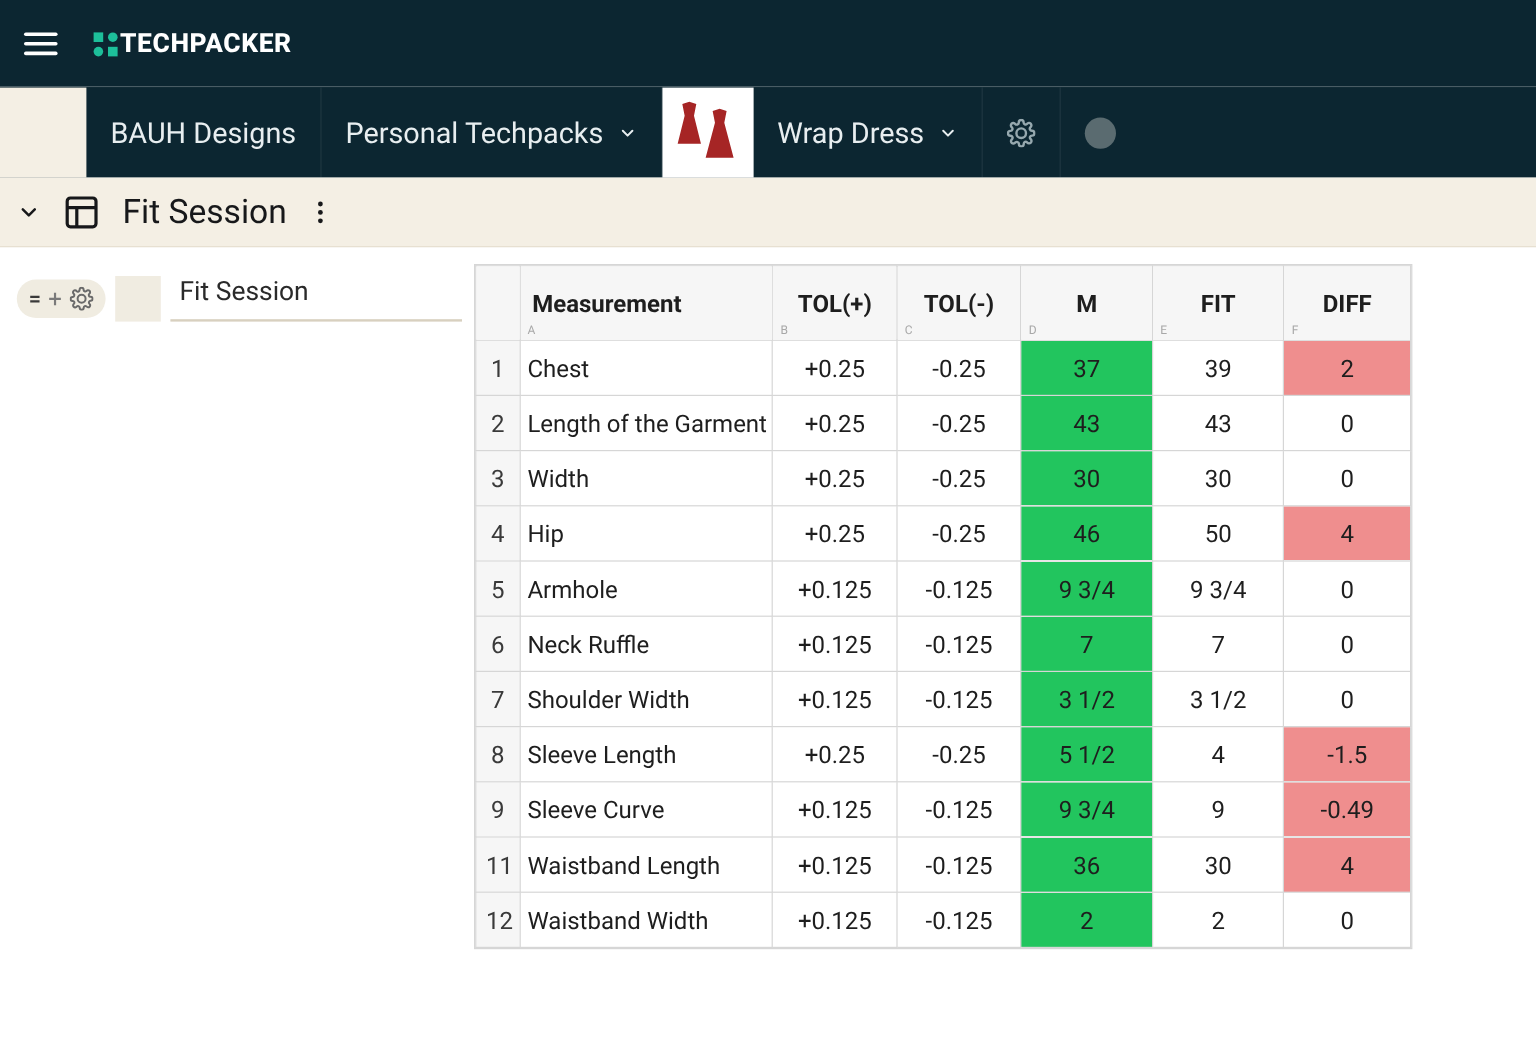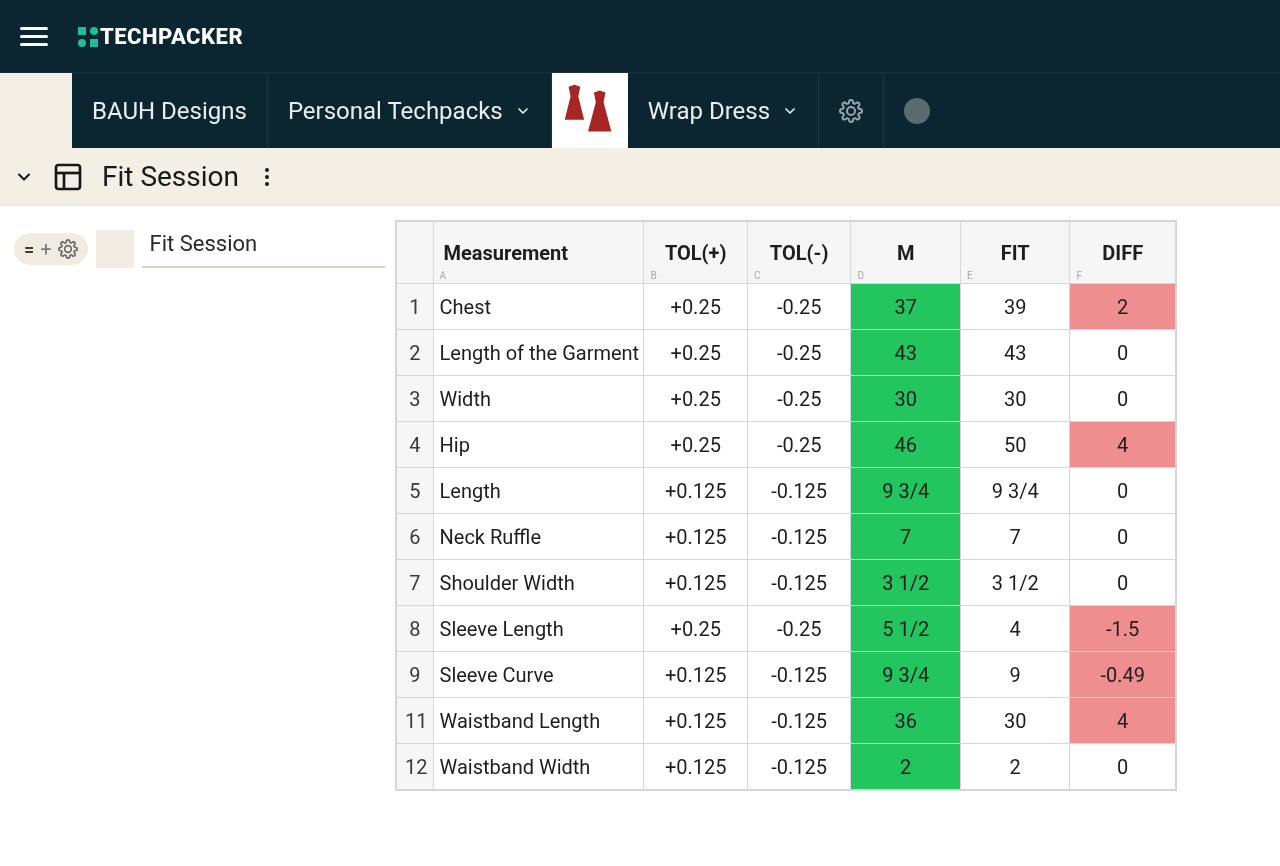--- a/index.html
+++ b/index.html
@@ -336,21 +336,21 @@
               <th class="rownum">4</th>
               <td class="mname">Hip</td>
               <td>+0.25</td>
               <td>-0.25</td>
               <td class="hl-m">46</td>
               <td>50</td>
               <td class="hl-red">4</td>
             </tr>
             <tr>
               <th class="rownum">5</th>
-              <td class="mname">Length</td>
+              <td class="mname">Armhole</td>
               <td>+0.125</td>
               <td>-0.125</td>
               <td class="hl-m">9 3/4</td>
               <td>9 3/4</td>
               <td>0</td>
             </tr>
             <tr>
               <th class="rownum">6</th>
               <td class="mname">Neck Ruffle</td>
               <td>+0.125</td>

